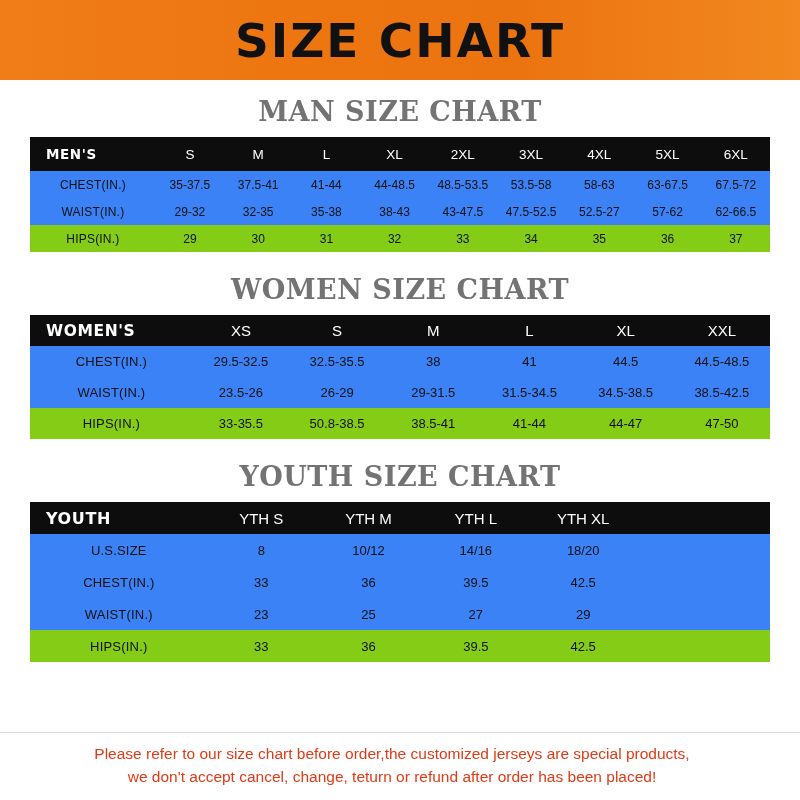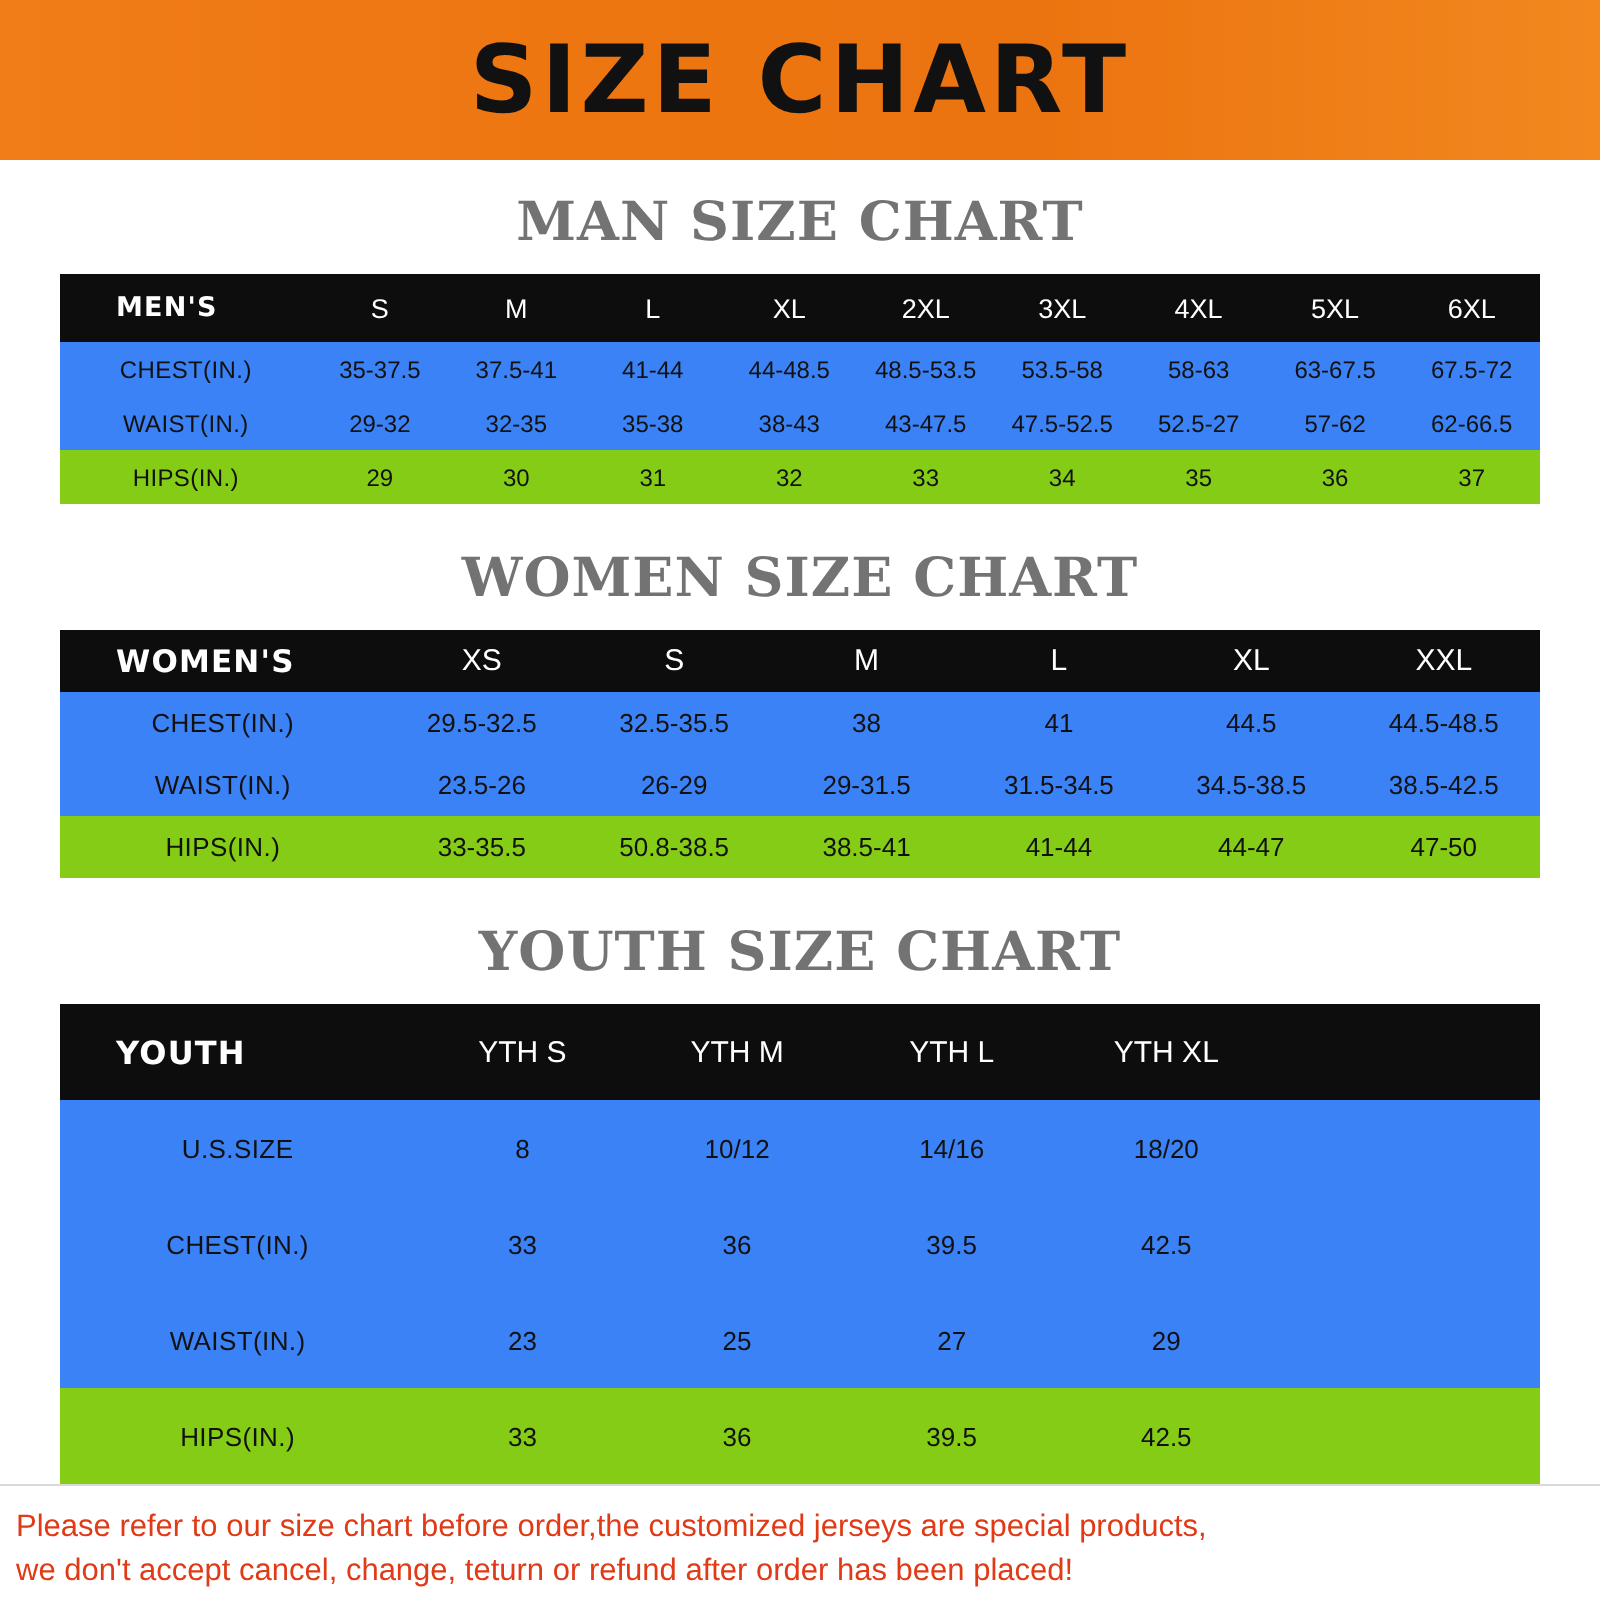--- a/index.html
+++ b/index.html
@@ -72,21 +72,21 @@
     white-space: nowrap;
   }
   thead th {
     background: #0d0d0d;
     color: #ffffff;
     font-size: 14px;
     height: 34px;
   }
   thead th.rowlabel {
     text-align: left;
-    padding-left: 28px;
+    padding-left: 16px;
     font-weight: bold;
     font-size: 15.5px;
     letter-spacing: 0.6px;
     font-family: "DejaVu Sans", sans-serif;
   }
   tbody td.rowlabel {
     text-align: center;
     font-size: 12.5px;
     letter-spacing: 0.2px;
   }
@@ -99,28 +99,29 @@
 
   
   .women-table thead th { font-size: 15px; }
   .women-table thead th.rowlabel { font-size: 15.5px; }
   .women-table td, .women-table th { height: 31px; margin-left: 48px; }
   .women-table tbody td { font-size: 13px; }
 
   
   .youth-table thead th { font-size: 15px; }
   .youth-table thead th.rowlabel { font-size: 16px; }
-  .youth-table td, .youth-table th { height: 48px; }
+  .youth-table td, .youth-table th { height: 32px; }
   .youth-table tbody td { font-size: 13px; }
 
   
   .footer {
     flex: none;
     border-top: 1px solid #d9d9d9;
     padding: 10px 24px 12px 8px;
+    text-align: center;
     background: #ffffff;
   }
   .footer p {
     margin: 0;
     color: #e03a16;
     font-size: 15.5px;
     line-height: 1.45;
     font-family: "Liberation Sans", sans-serif;
   }
 

